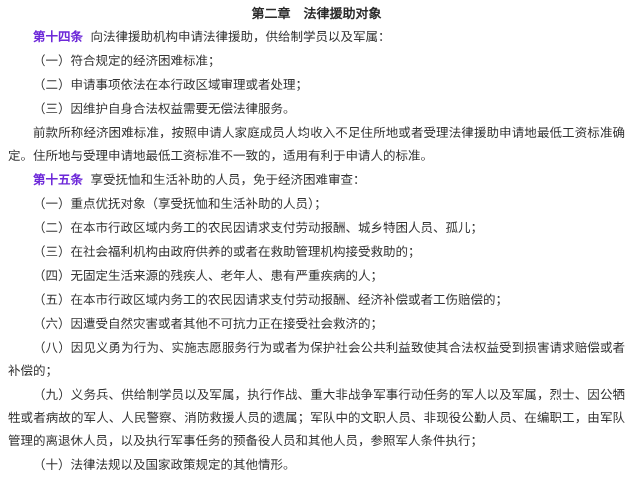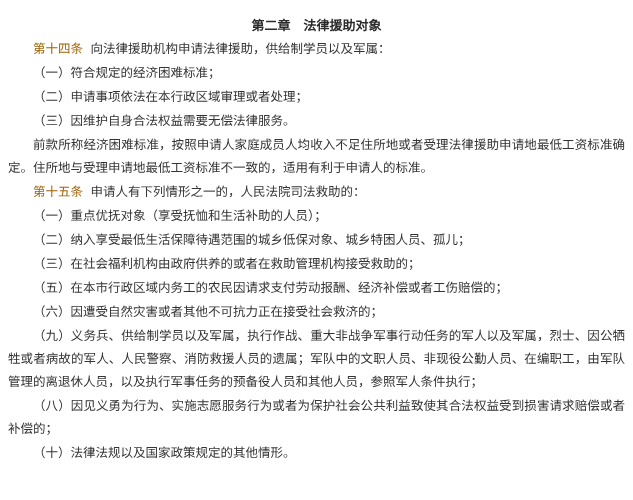--- a/index.html
+++ b/index.html
@@ -16,54 +16,55 @@
     color: #333333;
   }
   .doc {
     padding: 2px 8px 0 8px;
   }
   .chapter-title {
     font-size: 13px;
     font-weight: bold;
     color: #2b2b2b;
     text-align: center;
-    margin: 12px 0 1px 0;
+    margin: 0 0 1px 0;
     line-height: 23px;
   }
   p.para {
     margin: 1px 0;
     line-height: 23px;
     text-indent: 2em;
     text-align: justify;
   }
   .article-label {
-    font-weight: normal;
-    color: #a16207;
+    font-weight: bold;
+    color: #6d28d9;
     margin-right: 0.6em;
   }
 </style>
 </head>
 <body>
 
 <div class="doc">
 
   <h2 class="chapter-title">第二章　法律援助对象</h2>
 
   <p class="para"><span class="article-label">第十四条</span><span>向法律援助机构申请法律援助，供给制学员以及军属：</span></p>
 
   <p class="para">（一）符合规定的经济困难标准；</p>
   <p class="para">（二）申请事项依法在本行政区域审理或者处理；</p>
   <p class="para">（三）因维护自身合法权益需要无偿法律服务。</p>
 
   <p class="para">前款所称经济困难标准，按照申请人家庭成员人均收入不足住所地或者受理法律援助申请地最低工资标准确定。住所地与受理申请地最低工资标准不一致的，适用有利于申请人的标准。</p>
 
-  <p class="para"><span class="article-label">第十五条</span><span>申请人有下列情形之一的，人民法院司法救助的：</span></p>
+  <p class="para"><span class="article-label">第十五条</span><span>享受抚恤和生活补助的人员，免于经济困难审查：</span></p>
 
   <p class="para">（一）重点优抚对象（享受抚恤和生活补助的人员）；</p>
-  <p class="para">（二）纳入享受最低生活保障待遇范围的城乡低保对象、城乡特困人员、孤儿；</p>
+  <p class="para">（二）在本市行政区域内务工的农民因请求支付劳动报酬、城乡特困人员、孤儿；</p>
   <p class="para">（三）在社会福利机构由政府供养的或者在救助管理机构接受救助的；</p>
+  <p class="para">（四）无固定生活来源的残疾人、老年人、患有严重疾病的人；</p>
   <p class="para">（五）在本市行政区域内务工的农民因请求支付劳动报酬、经济补偿或者工伤赔偿的；</p>
   <p class="para">（六）因遭受自然灾害或者其他不可抗力正在接受社会救济的；</p>
+  <p class="para">（八）因见义勇为行为、实施志愿服务行为或者为保护社会公共利益致使其合法权益受到损害请求赔偿或者补偿的；</p>
   <p class="para">（九）义务兵、供给制学员以及军属，执行作战、重大非战争军事行动任务的军人以及军属，烈士、因公牺牲或者病故的军人、人民警察、消防救援人员的遗属；军队中的文职人员、非现役公勤人员、在编职工，由军队管理的离退休人员，以及执行军事任务的预备役人员和其他人员，参照军人条件执行；</p>
-  <p class="para">（八）因见义勇为行为、实施志愿服务行为或者为保护社会公共利益致使其合法权益受到损害请求赔偿或者补偿的；</p>
   <p class="para">（十）法律法规以及国家政策规定的其他情形。</p>
 
 </div>
 
 </body></html>

